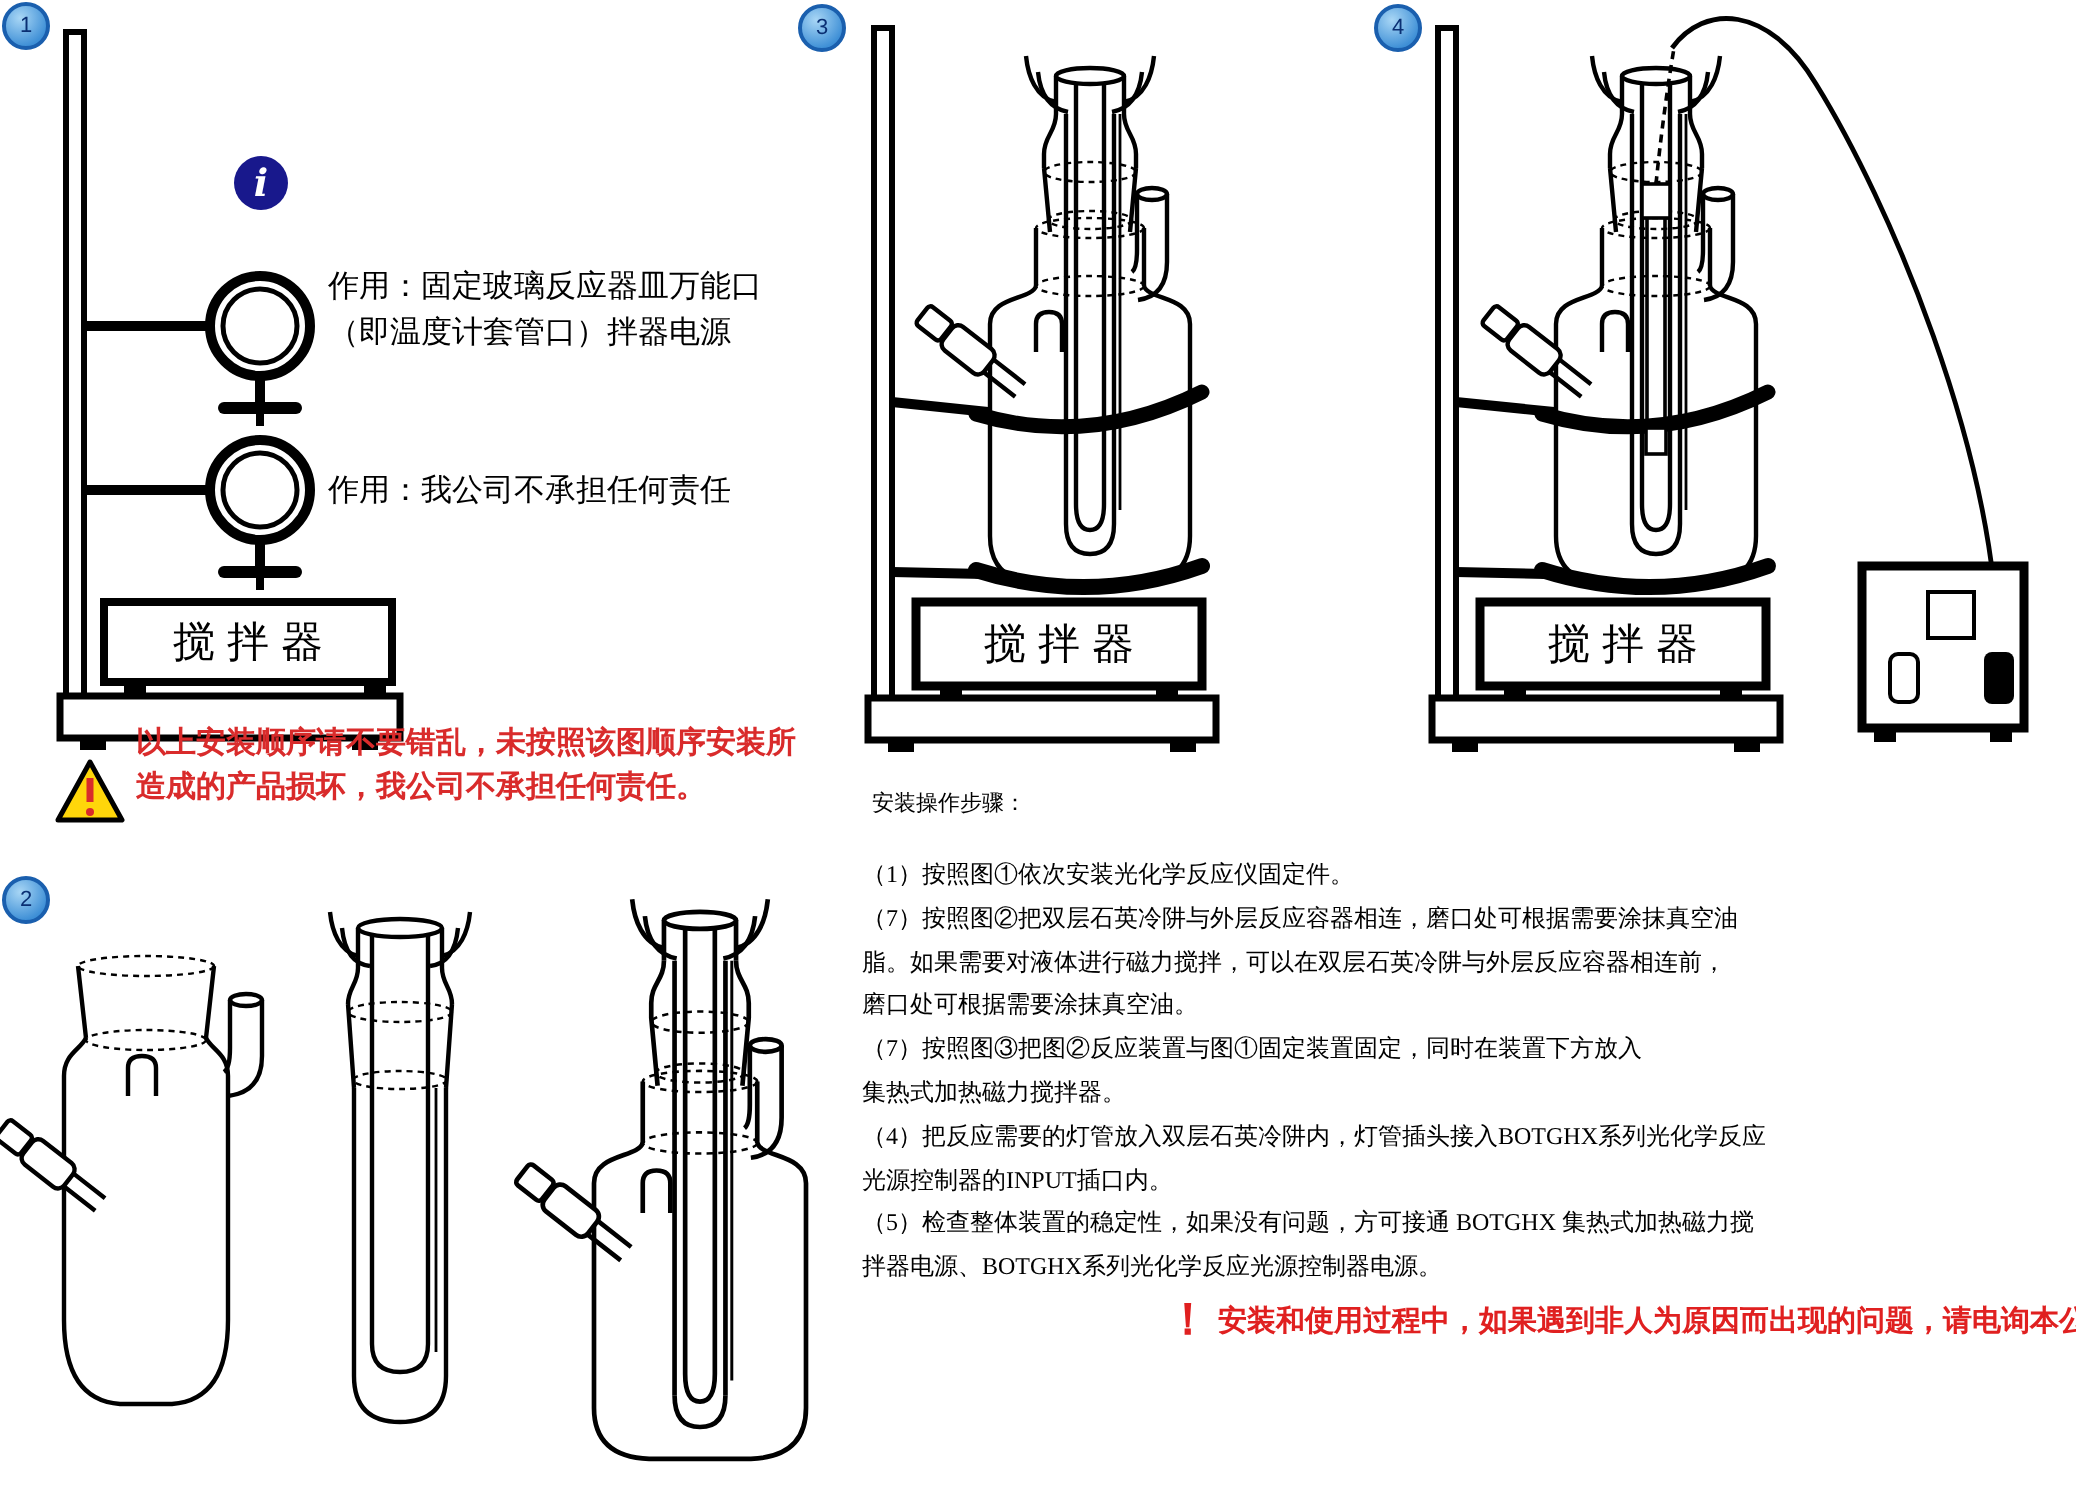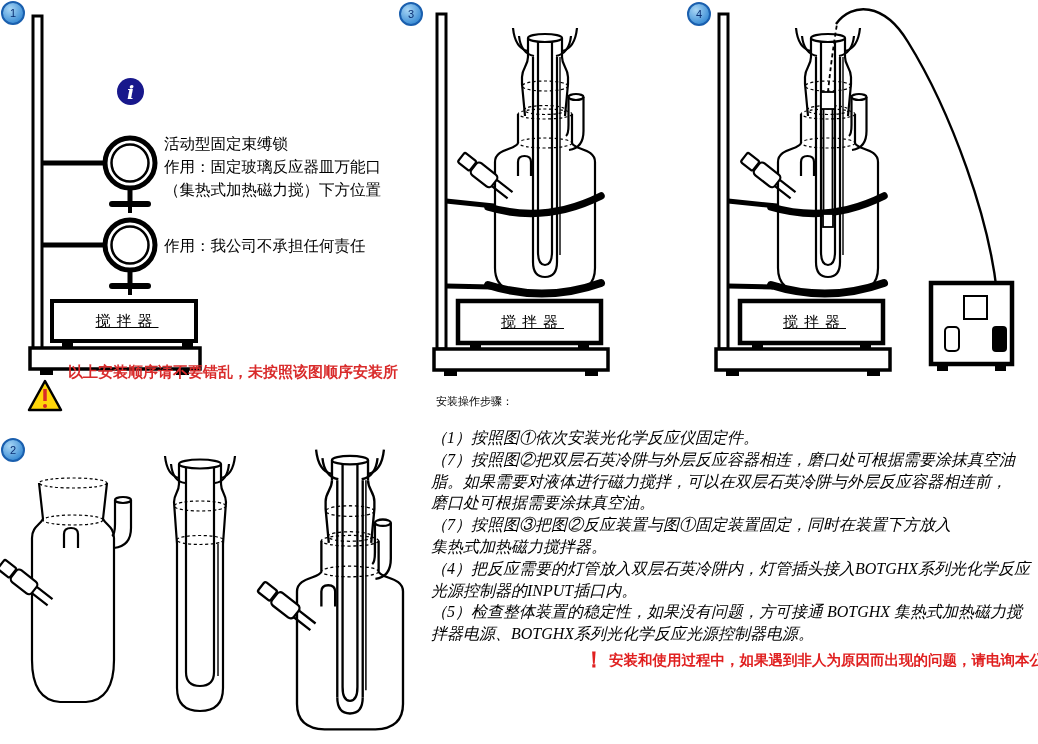--- a/index.html
+++ b/index.html
@@ -10,24 +10,24 @@
   .badge{position:absolute;z-index:3;width:20px;height:20px;border-radius:50%;
          background:radial-gradient(circle at 35% 30%, #a8d6f5, #3e8fd6 75%);
          border:2px solid #1a5fae;color:#0a2f73;
          display:flex;align-items:center;justify-content:center;
          font-family:"Liberation Sans", sans-serif;font-size:11px;line-height:1;}
   .info-icon{position:absolute;z-index:3;left:117px;top:78px;width:27px;height:27px;border-radius:50%;
          background:#18188c;color:#fff;display:flex;align-items:center;justify-content:center;
          font-family:"DejaVu Serif", serif;font-style:italic;font-weight:bold;font-size:19px;}
   .clamp-text{font-size:15.5px;line-height:23px;}
   .stirrer-label{display:flex;align-items:center;justify-content:center;
-         font-size:15px;letter-spacing:6px;text-indent:6px;text-decoration:underline;}
+         font-size:21px;letter-spacing:6px;text-indent:6px;}
   .warn-top{color:#d92b2b;font-weight:bold;font-size:15px;line-height:21.5px;}
   .steps-title{font-size:11px;}
-  .steps-lines{font-size:16px;line-height:21.8px;font-style:italic;}
+  .steps-lines{font-size:12px;line-height:21.8px;}
   .warn-bottom{color:#e02020;font-weight:bold;font-size:14.5px;}
   .warn-bottom .mark{font-size:22px;font-weight:bold;vertical-align:-2px;margin-right:4px;}
 </style>
 </head>
 <body>
 
 <div class="page">
 
   <svg class="art" viewBox="0 0 1038 744" width="1038" height="744">
     <defs>
@@ -196,35 +196,35 @@
   </svg>
 
   <div class="badge" style="left:1px;top:1px;">1</div>
   <div class="badge" style="left:1px;top:438px;">2</div>
   <div class="badge" style="left:399px;top:2px;">3</div>
   <div class="badge" style="left:687px;top:2px;">4</div>
 
   <div class="info-icon">i</div>
 
   <div class="txt clamp-text" style="left:164px;top:132px;">
-    <div>活动型固定束缚锁</div>
     <div>作用：固定玻璃反应器皿万能口</div>
-    <div>（集热式加热磁力搅）下方位置</div>
+    <div>（即温度计套管口）拌器电源</div>
   </div>
 
   <div class="txt clamp-text" style="left:164px;top:234px;">
     <div>作用：我公司不承担任何责任</div>
   </div>
 
   <div class="txt stirrer-label" style="left:52px;top:301px;width:144px;height:40px;">搅拌器</div>
   <div class="txt stirrer-label" style="left:458px;top:301px;width:143px;height:42px;">搅拌器</div>
   <div class="txt stirrer-label" style="left:740px;top:301px;width:143px;height:42px;">搅拌器</div>
 
   <div class="txt warn-top" style="left:68px;top:362px;">
     <div>以上安装顺序请不要错乱，未按照该图顺序安装所</div>
+    <div>造成的产品损坏，我公司不承担任何责任。</div>
   </div>
 
   <div class="txt steps-title" style="left:436px;top:394px;">安装操作步骤：</div>
 
   <div class="txt steps-lines" style="left:431px;top:427px;">
     <div>（1）按照图①依次安装光化学反应仪固定件。</div>
     <div>（7）按照图②把双层石英冷阱与外层反应容器相连，磨口处可根据需要涂抹真空油</div>
     <div>脂。如果需要对液体进行磁力搅拌，可以在双层石英冷阱与外层反应容器相连前，</div>
     <div>磨口处可根据需要涂抹真空油。</div>
     <div>（7）按照图③把图②反应装置与图①固定装置固定，同时在装置下方放入</div>

